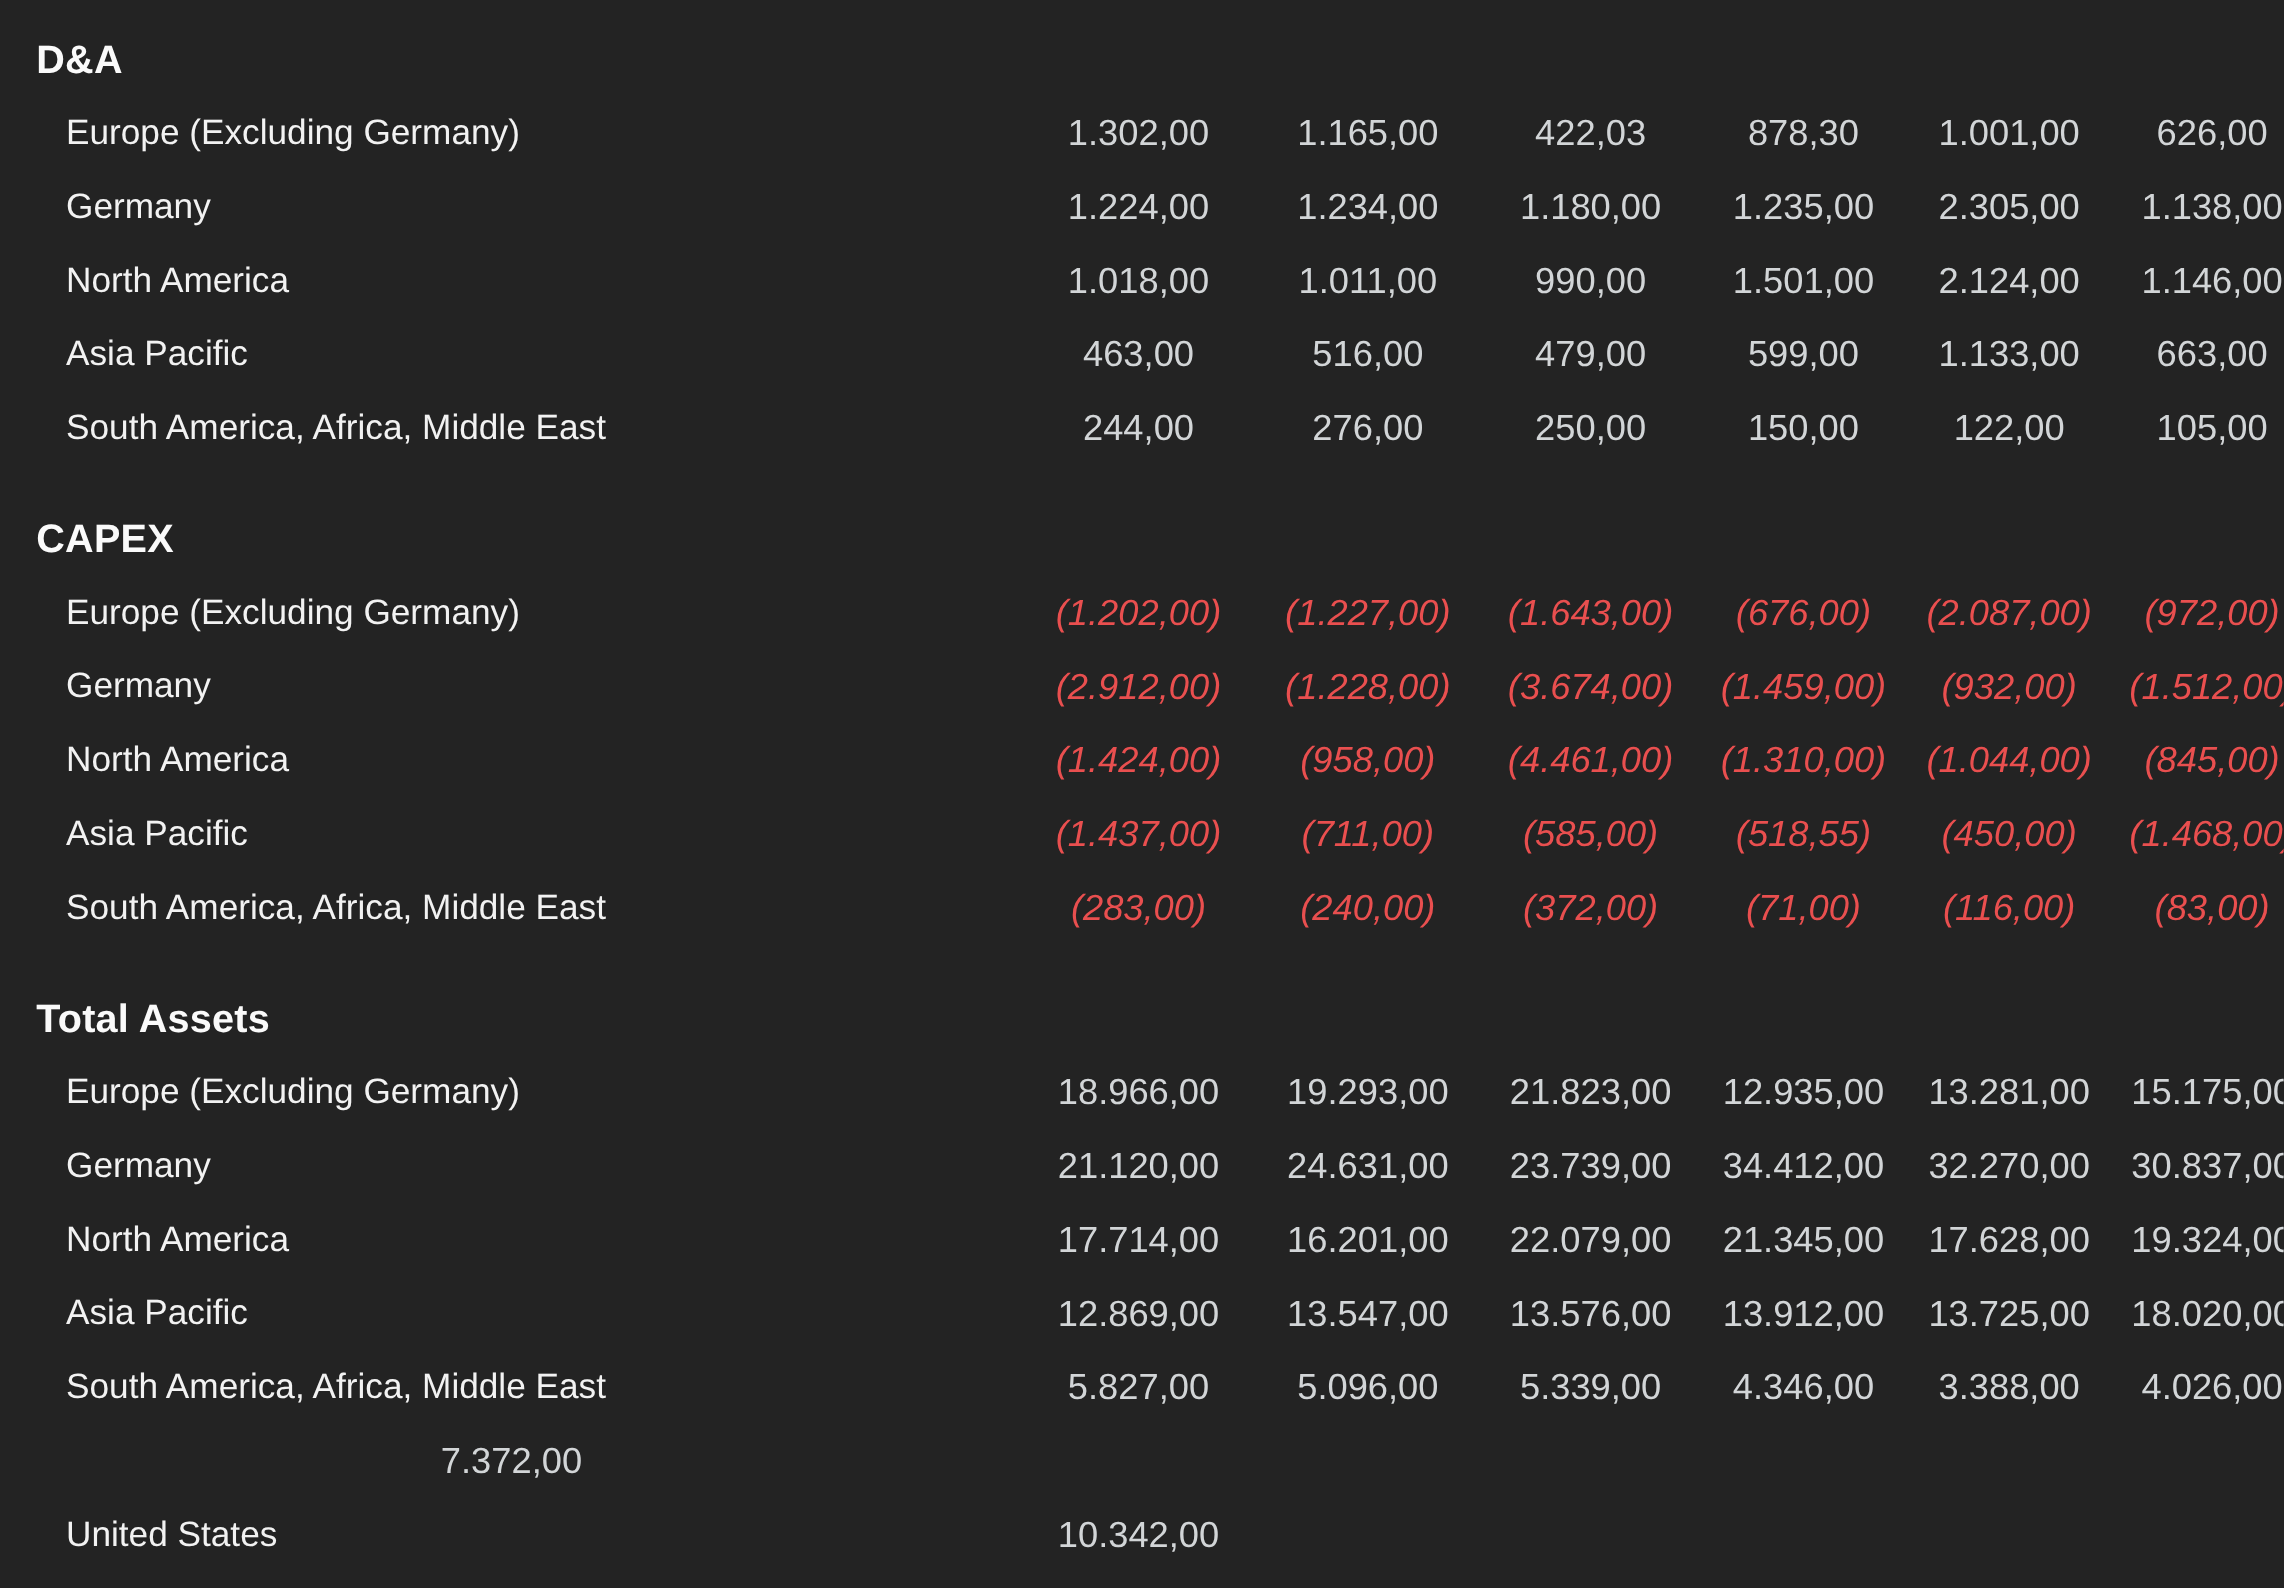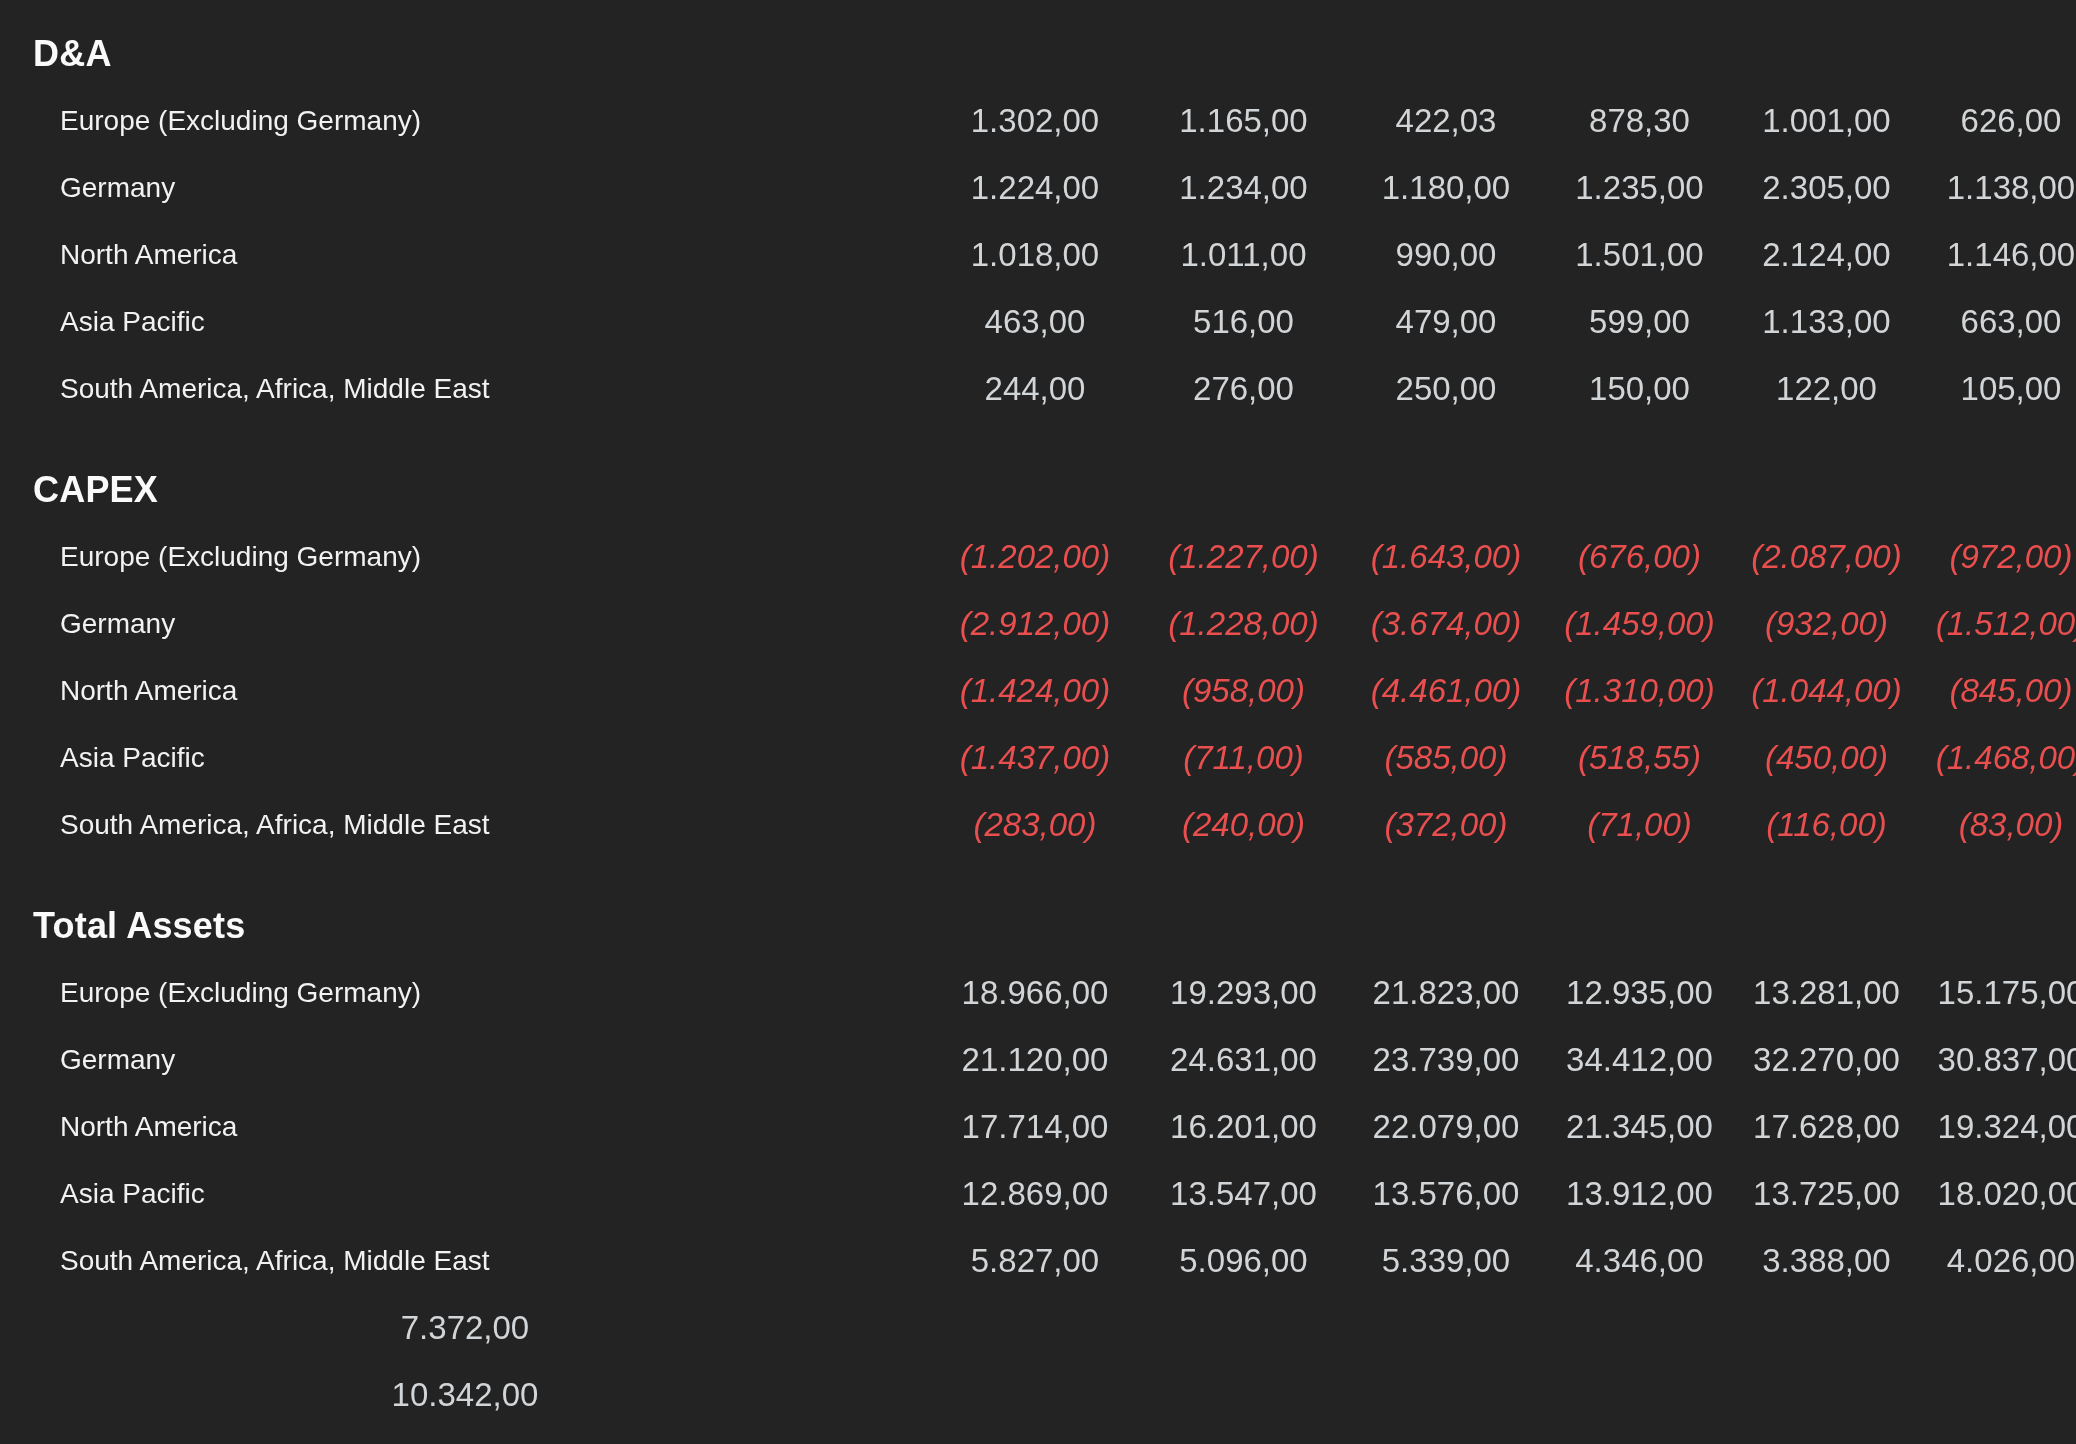--- a/index.html
+++ b/index.html
@@ -35,21 +35,21 @@
     letter-spacing: 0.2px;
   }
   .row {
     display: grid;
     grid-template-columns: 930px 210px 207px 198px 189px 185px 184px;
     height: 67px;
     align-items: center;
   }
   .label {
     padding-left: 60px;
-    font-size: 28px;
+    font-size: 32px;
     color: var(--label);
     white-space: nowrap;
   }
   .val {
     text-align: center;
     font-size: 33px;
     color: var(--num);
     white-space: nowrap;
   }
   .neg .val {
@@ -206,20 +206,21 @@
       </div>
       <div class="row">
         <div class="val">7.372,00</div>
         <div class="val"></div>
         <div class="val"></div>
         <div class="val"></div>
         <div class="val"></div>
         <div class="val"></div>
       </div>
       <div class="row">
+        <div class="label">United States</div>
         <div class="val">10.342,00</div>
         <div class="val"></div>
         <div class="val"></div>
         <div class="val"></div>
         <div class="val"></div>
         <div class="val"></div>
       </div>
     </div>
   </div>
 

